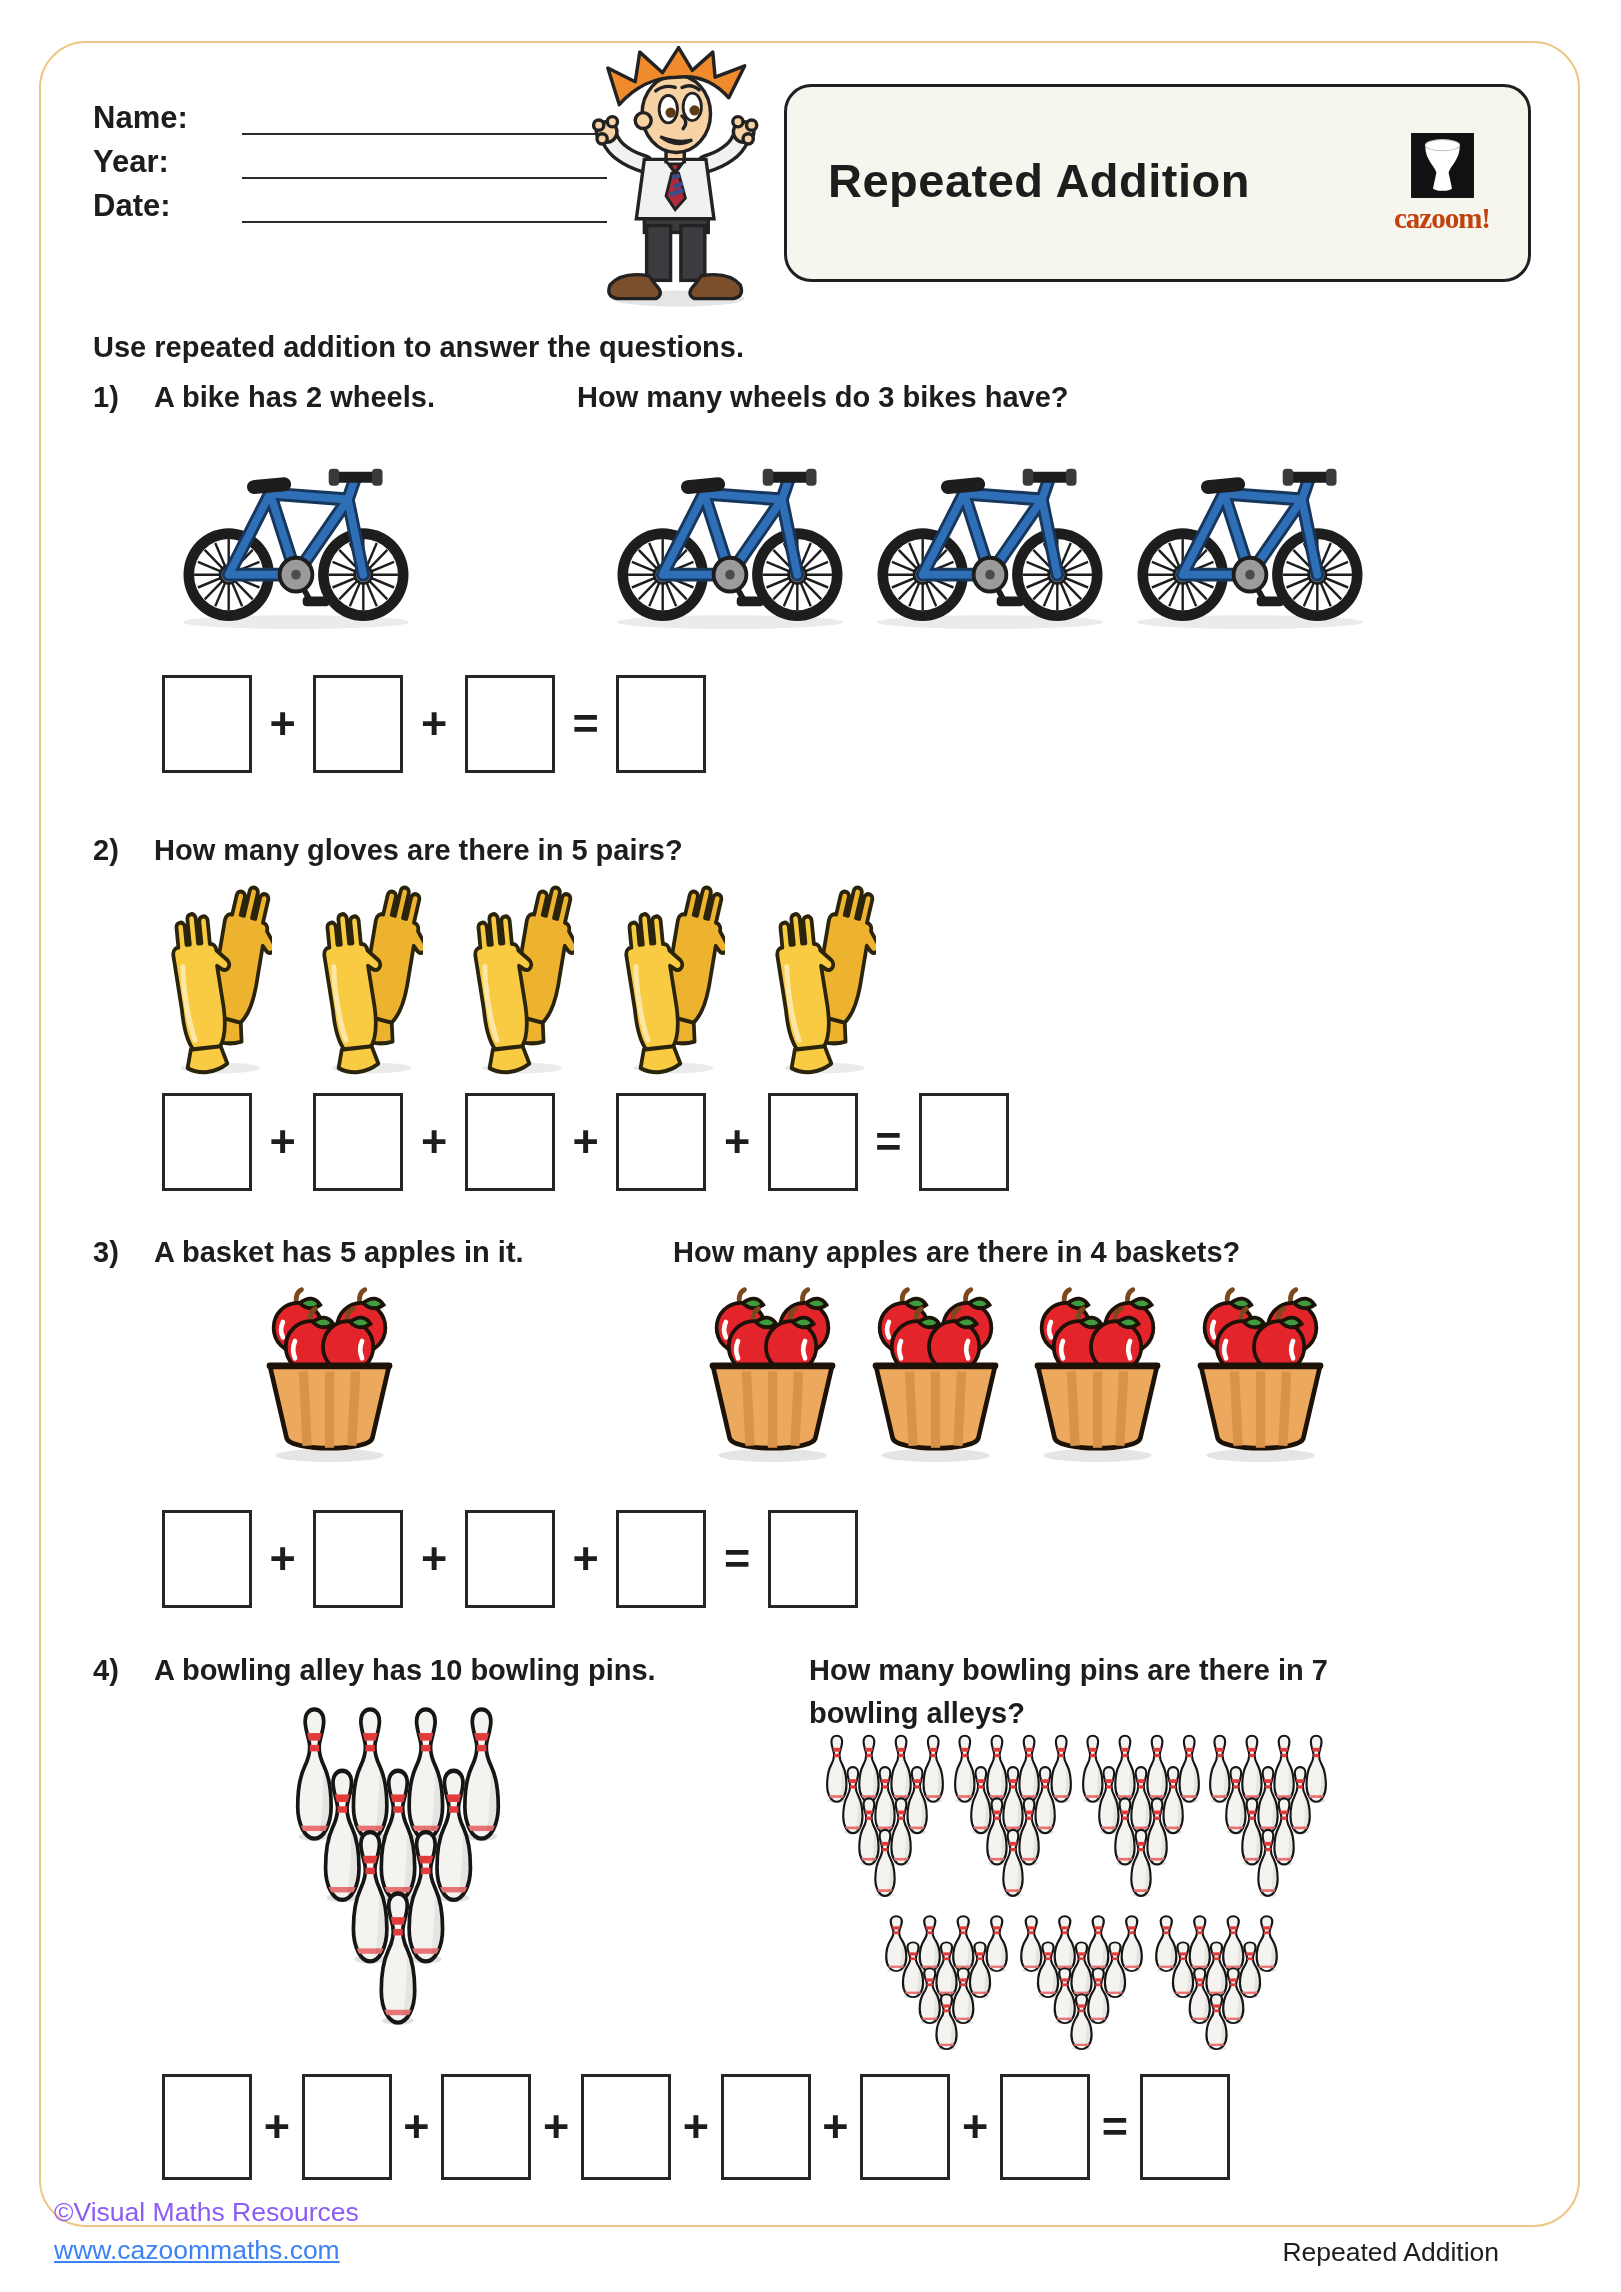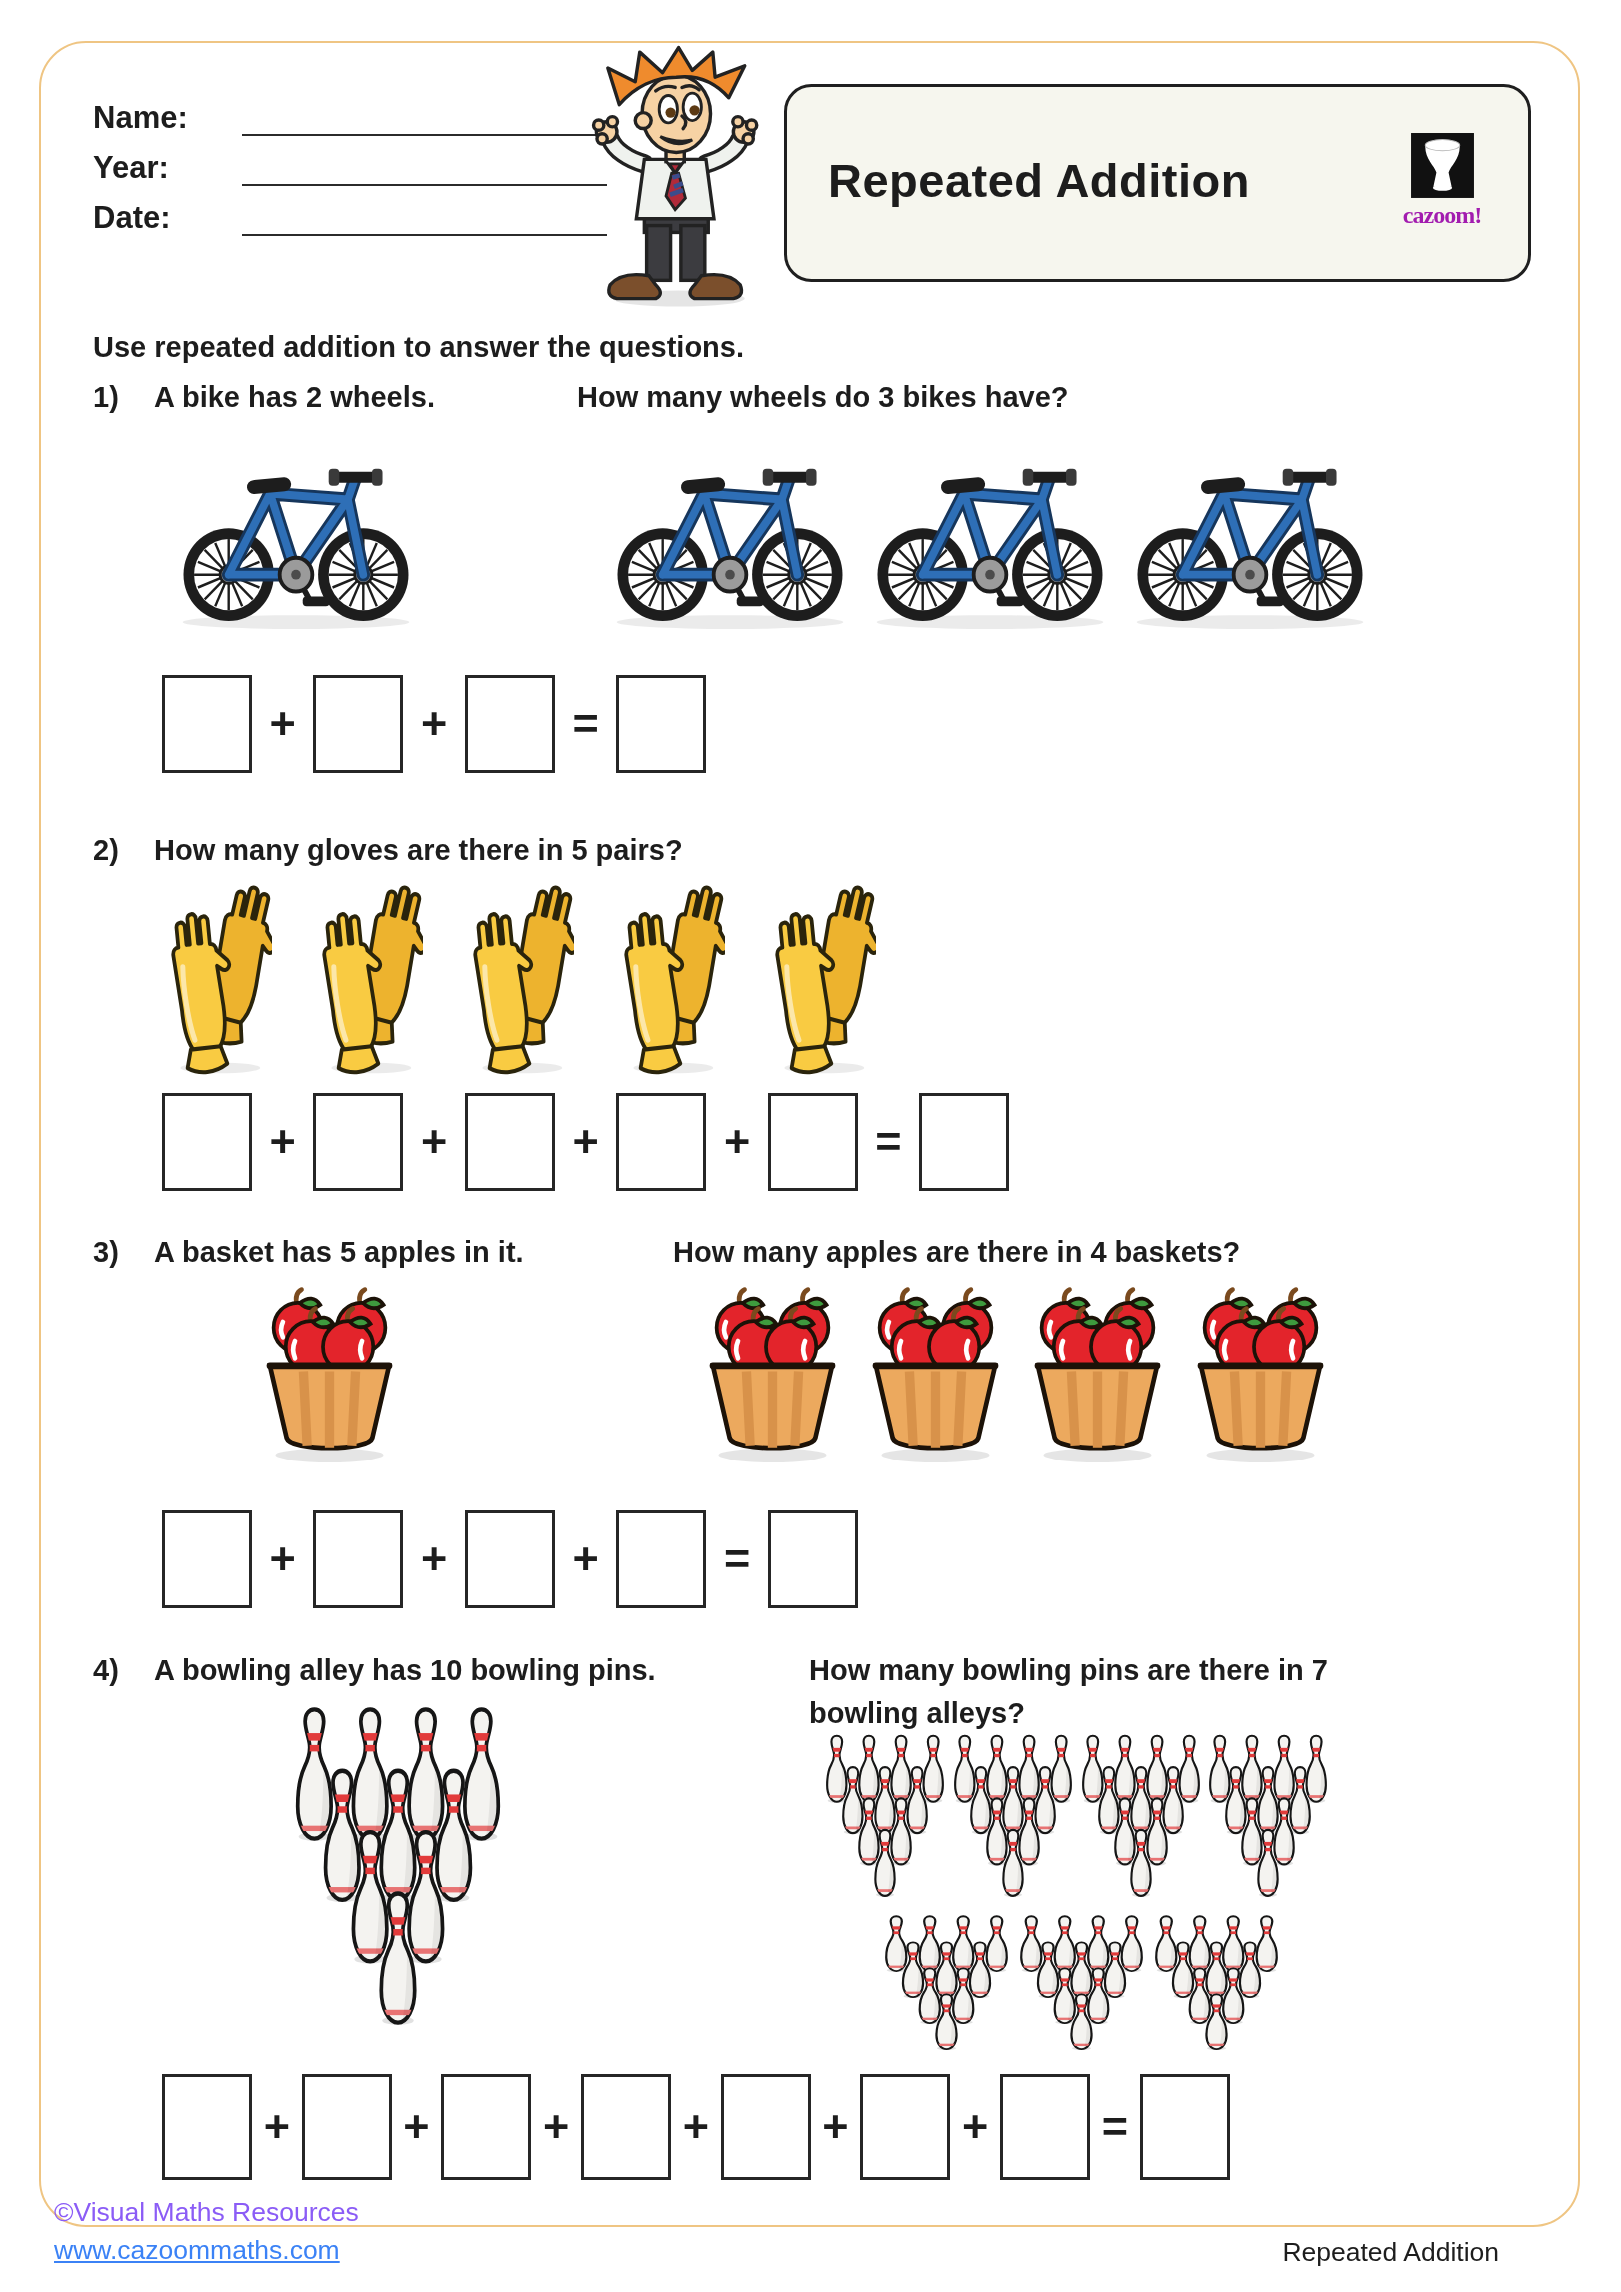--- a/index.html
+++ b/index.html
@@ -1,29 +1,29 @@
 <!DOCTYPE html>
 <html><head>
 <meta charset="utf-8">
 <style>
   html,body{margin:0;padding:0;background:#ffffff;}
   body{width:1621px;height:2293px;position:relative;font-family:"Liberation Sans",sans-serif;color:#1d1d1d;overflow:hidden;}
   .page-border{position:absolute;left:39px;top:41px;width:1537px;height:2182px;border:2.9px solid #EFC583;border-radius:47px;pointer-events:none;}
 
   
   .fields{position:absolute;left:93px;top:98px;}
-  .field{display:flex;align-items:center;margin-bottom:11px;}
+  .field{display:flex;align-items:flex-start;margin-bottom:5px;}
   .field-label{font-weight:bold;font-size:31px;width:137px;line-height:39px;}
   .field-line{display:inline-block;width:365px;height:35px;border-bottom:2.9px solid #2b2b2b;margin-left:11.8px;}
   .mascot{position:absolute;left:585px;top:45px;width:194px;height:263px;}
   .title-box{position:absolute;left:784px;top:84px;width:747px;height:198px;background:#F6F6EE;border:3.9px solid #1f1f1f;border-radius:27.4px;box-sizing:border-box;}
   .title-box h1{position:absolute;left:41px;top:50%;transform:translateY(-54%);margin:0;font-size:47px;font-weight:bold;color:#1d1d1d;letter-spacing:0.5px;}
   .logo{position:absolute;right:37px;top:45px;width:98px;text-align:center;}
   .logo-drum{width:65px;height:69px;display:block;margin:0 auto;}
-  .logo-text{font-family:"Liberation Serif",serif;font-weight:bold;font-size:24px;color:#a21caf;margin-top:1px;letter-spacing:-1px;}
+  .logo-text{font-family:"Liberation Serif",serif;font-weight:bold;font-size:29px;color:#c2410c;margin-top:1px;letter-spacing:-1px;}
 
   .instruction{position:absolute;left:93px;top:331px;font-size:29px;font-weight:bold;margin:0;}
 
   section.question{position:absolute;left:93px;width:1451px;}
   #q1{top:376px;} #q2{top:829px;} #q3{top:1231px;} #q4{top:1649px;}
   .q-line{display:flex;align-items:flex-start;font-size:29px;font-weight:bold;line-height:43px;}
   .q-num{width:61px;flex:0 0 61px;}
   #q1 .q-statement{width:423px;flex:0 0 423px;}
   #q3 .q-statement{width:519px;flex:0 0 519px;}
   #q4 .q-statement{width:655px;flex:0 0 655px;}

